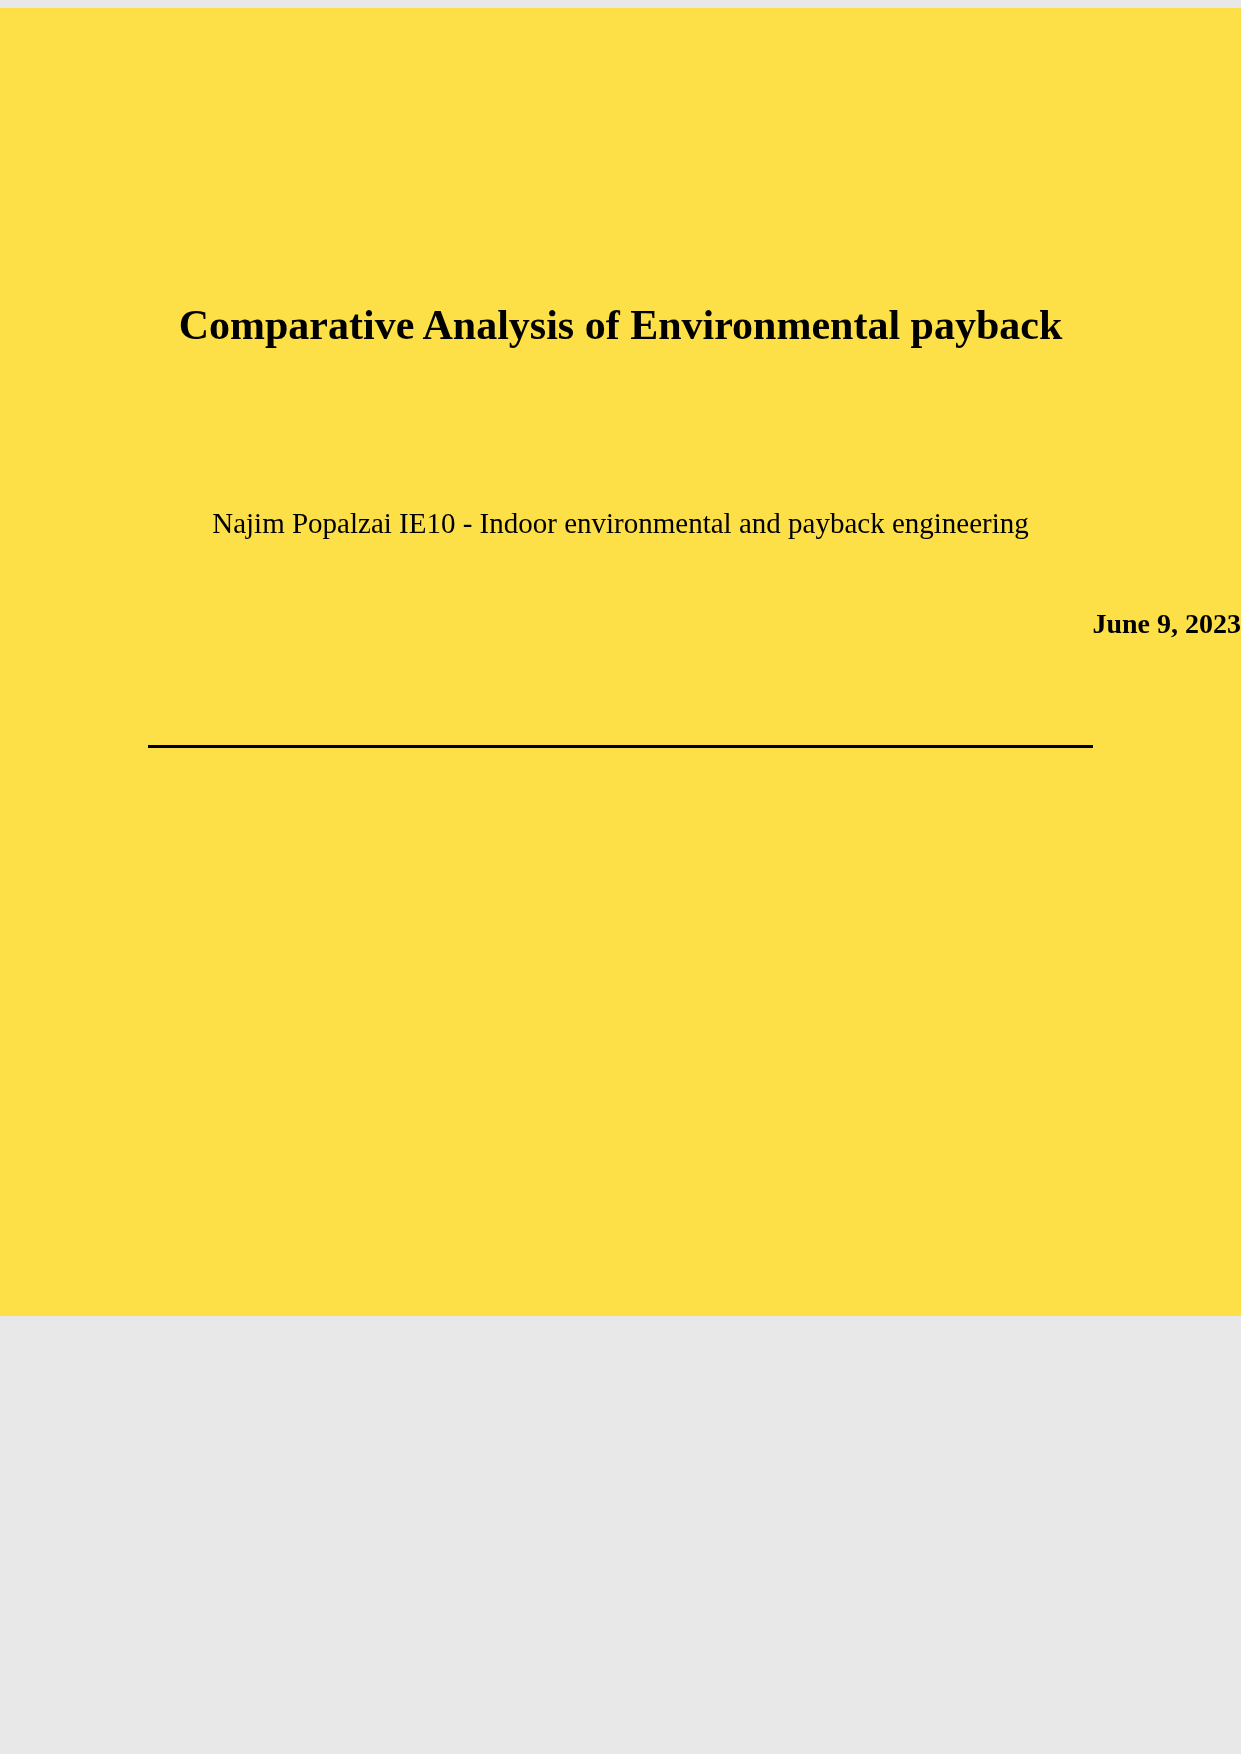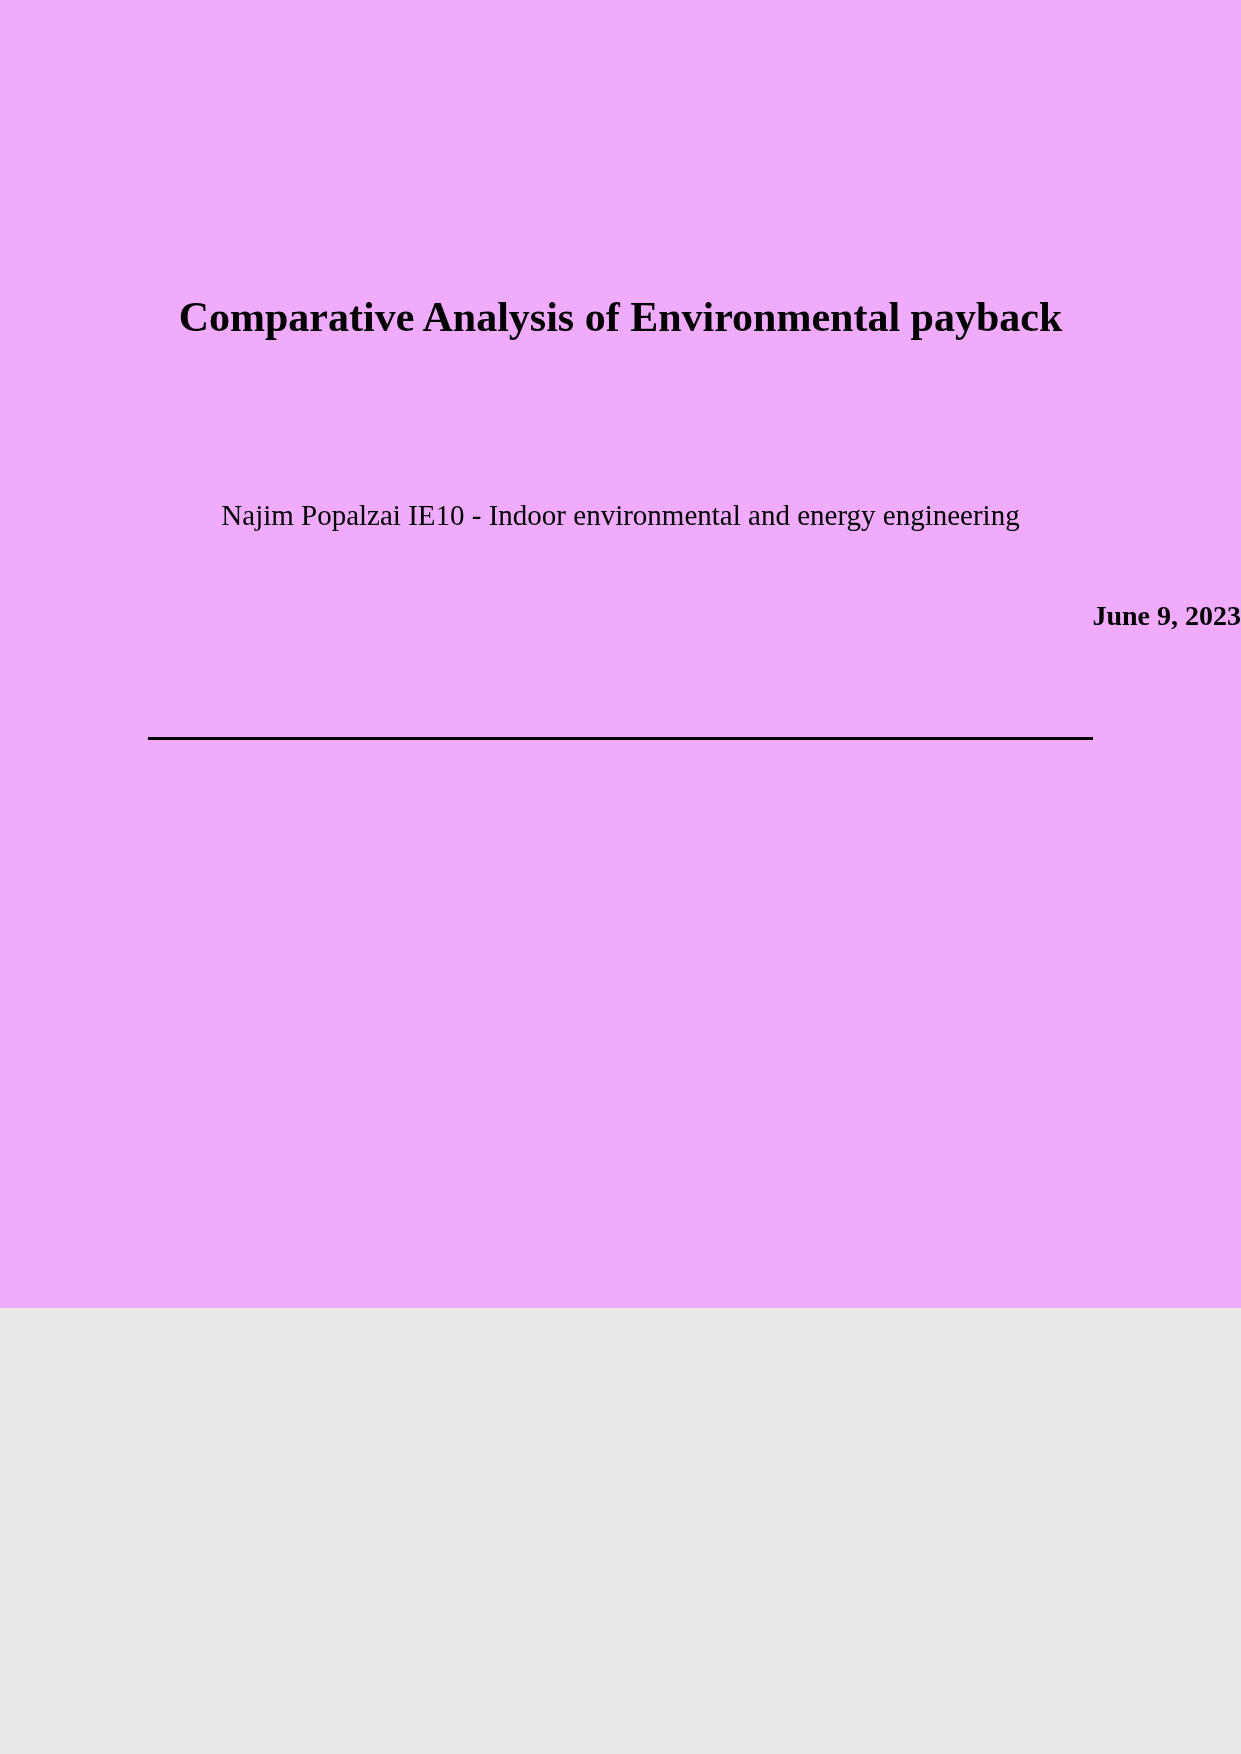--- a/index.html
+++ b/index.html
@@ -4,22 +4,22 @@
 <style>
   html, body {
     margin: 0;
     padding: 0;
     background: #e8e8e8;
   }
   .page {
     position: relative;
     width: 1241px;
     height: 1308px;
-    margin: 0 auto;
-    background: #f0abfc;
+    margin: 8px auto;
+    background: #fde047;
     font-family: "Liberation Serif", serif;
     color: #000000;
     overflow: hidden;
   }
   .title {
     position: absolute;
     top: 288px;
     left: 0;
     width: 1241px;
     margin: 0;
@@ -75,21 +75,21 @@
 </style>
 </head>
 <body>
 
 <div class="page">
 
   <h1 class="title">
     <span class="title-line">Comparative Analysis of Environmental payback</span>
   </h1>
 
-  <p class="author">Najim Popalzai IE10 - Indoor environmental and energy engineering</p>
+  <p class="author">Najim Popalzai IE10 - Indoor environmental and payback engineering</p>
 
   <p class="date">June 9, 2023</p>
 
   <div class="rule"></div>
 
   <p class="footer-pagenum">i</p>
 
 </div>
 
 </body></html>

